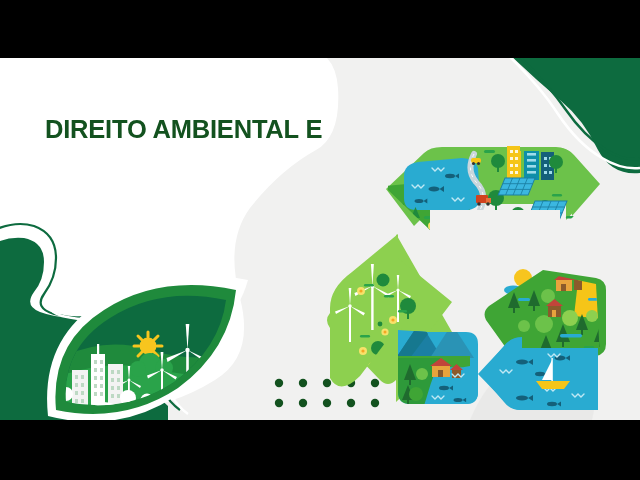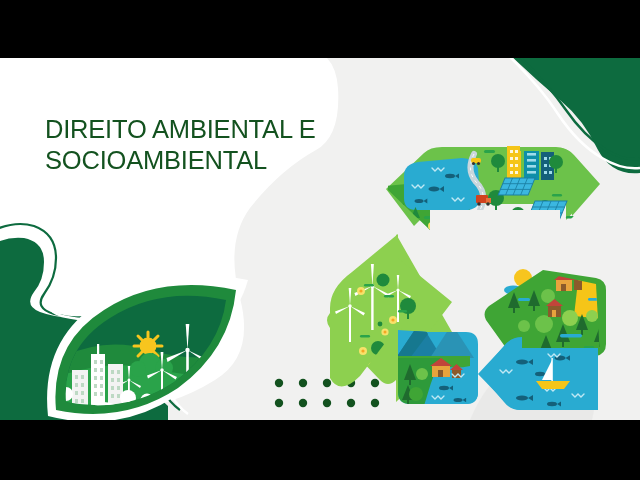--- a/index.html
+++ b/index.html
@@ -15,21 +15,21 @@
   .bar.bottom{top:420px;height:60px;}
 
   
   #slide{position:absolute;left:0;top:58px;width:640px;height:362px;
          background:#f1f1f0;overflow:hidden;}
 
   .svgfull{position:absolute;left:0;top:0;width:640px;height:362px;}
 
   
   #title{position:absolute;left:45px;top:56px;width:330px;z-index:20;
-         font-weight:normal;font-size:25.5px;line-height:1.20;
+         font-weight:bold;font-size:25.5px;line-height:1.20;
          letter-spacing:-0.2px;color:#13521f;text-transform:uppercase;}
   #title .ln{display:block;white-space:nowrap;}
 </style>
 </head>
 <body>
 
 <div id="stage">
 
   <div class="bar top"></div>
   <div class="bar bottom"></div>
@@ -581,17 +581,16 @@
         <g>
           <path d="M552,302 L552,322 L542,322 Z" fill="#ffffff"></path>
           <rect x="551.4" y="300" width="1.4" height="23" fill="#ffffff"></rect>
           <path d="M536,323 L570,323 L564,331 L542,331 Z" fill="#f5c518"></path>
         </g>
       </g>
     </svg>
 
     <div id="title">
       <span class="ln">DIREITO AMBIENTAL E</span>
-      <span class="ln">SOCIOAMBIENTAL</span>
     </div>
 
   </div>
 </div>
 
 </body></html>

